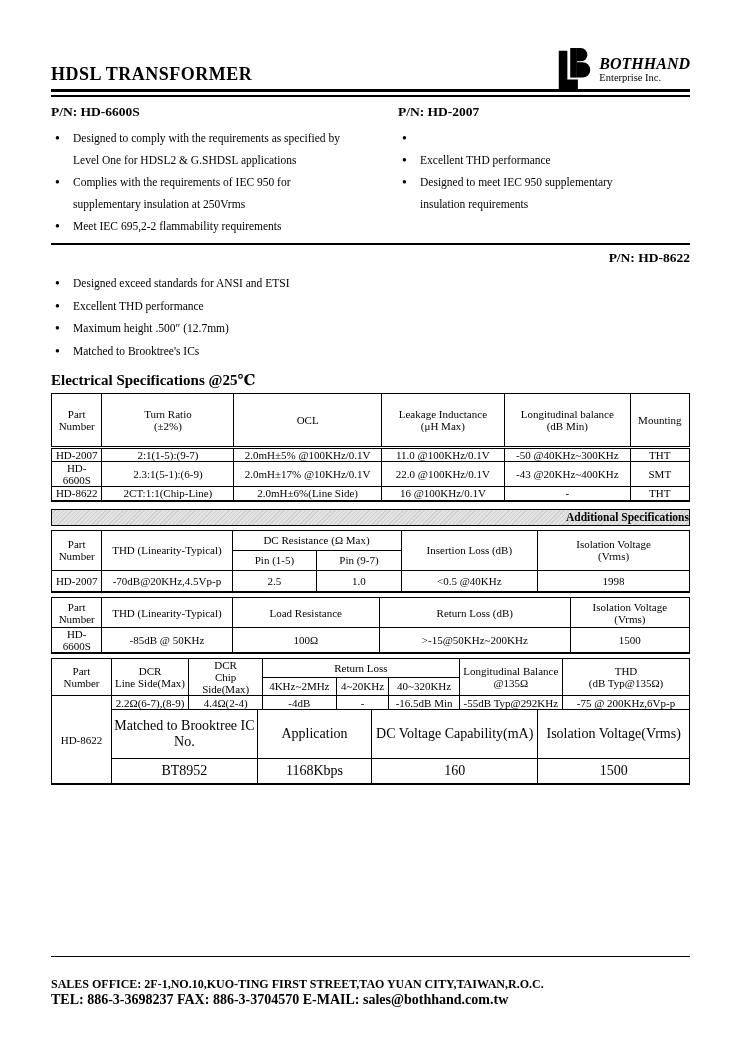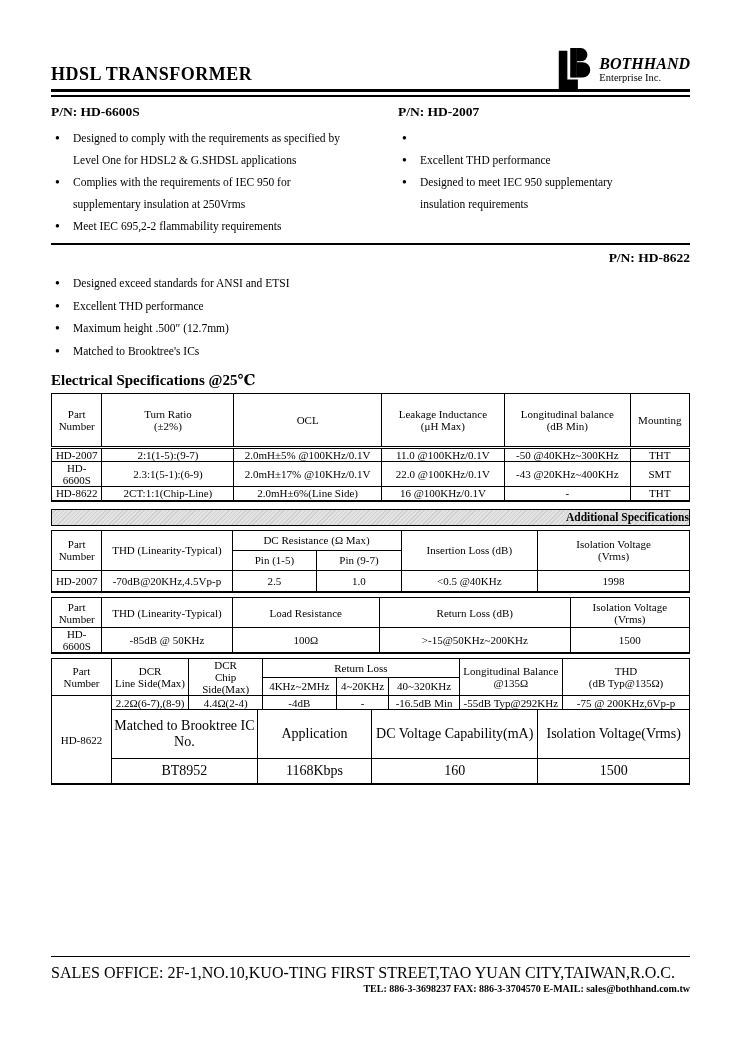--- a/index.html
+++ b/index.html
@@ -81,22 +81,22 @@
   .t4 .nested-cell { padding: 0; height: 28px; }
   table.inner { width: 100%; height: 100%; border-collapse: collapse; table-layout: fixed; border: hidden; }
   table.inner th, table.inner td {
     border: 1px solid #000; font-size: 14px; font-weight: normal;
     text-align: center; vertical-align: middle; height: 14px; padding: 0 2px; overflow: hidden;
   }
 
   
   .footer { position: absolute; left: 51px; right: 54px; top: 956px; }
   .footer-rule { border: none; border-top: 1px solid #000; }
-  .footer-l1 { font-size: 16px; font-weight: normal; margin-top: 8px; line-height: 16px; }
-  .footer-l2 { font-size: 10px; font-weight: bold; text-align: right; line-height: 16px; }
+  .footer-l1 { font-size: 12px; font-weight: bold; margin-top: 19px; line-height: 16px; }
+  .footer-l2 { font-size: 14px; font-weight: bold; text-align: left; line-height: 16px; }
   .footer-l3 { font-size: 11px; text-align: center; line-height: 16px; }
 </style>
 </head>
 <body>
 
 <div class="page">
 
   <div class="logo">
     <svg class="logo-mark" viewBox="0 0 34 44">
       <path d="M0 3 H9 V33 H20 V43 H0 Z" fill="#000"></path>

